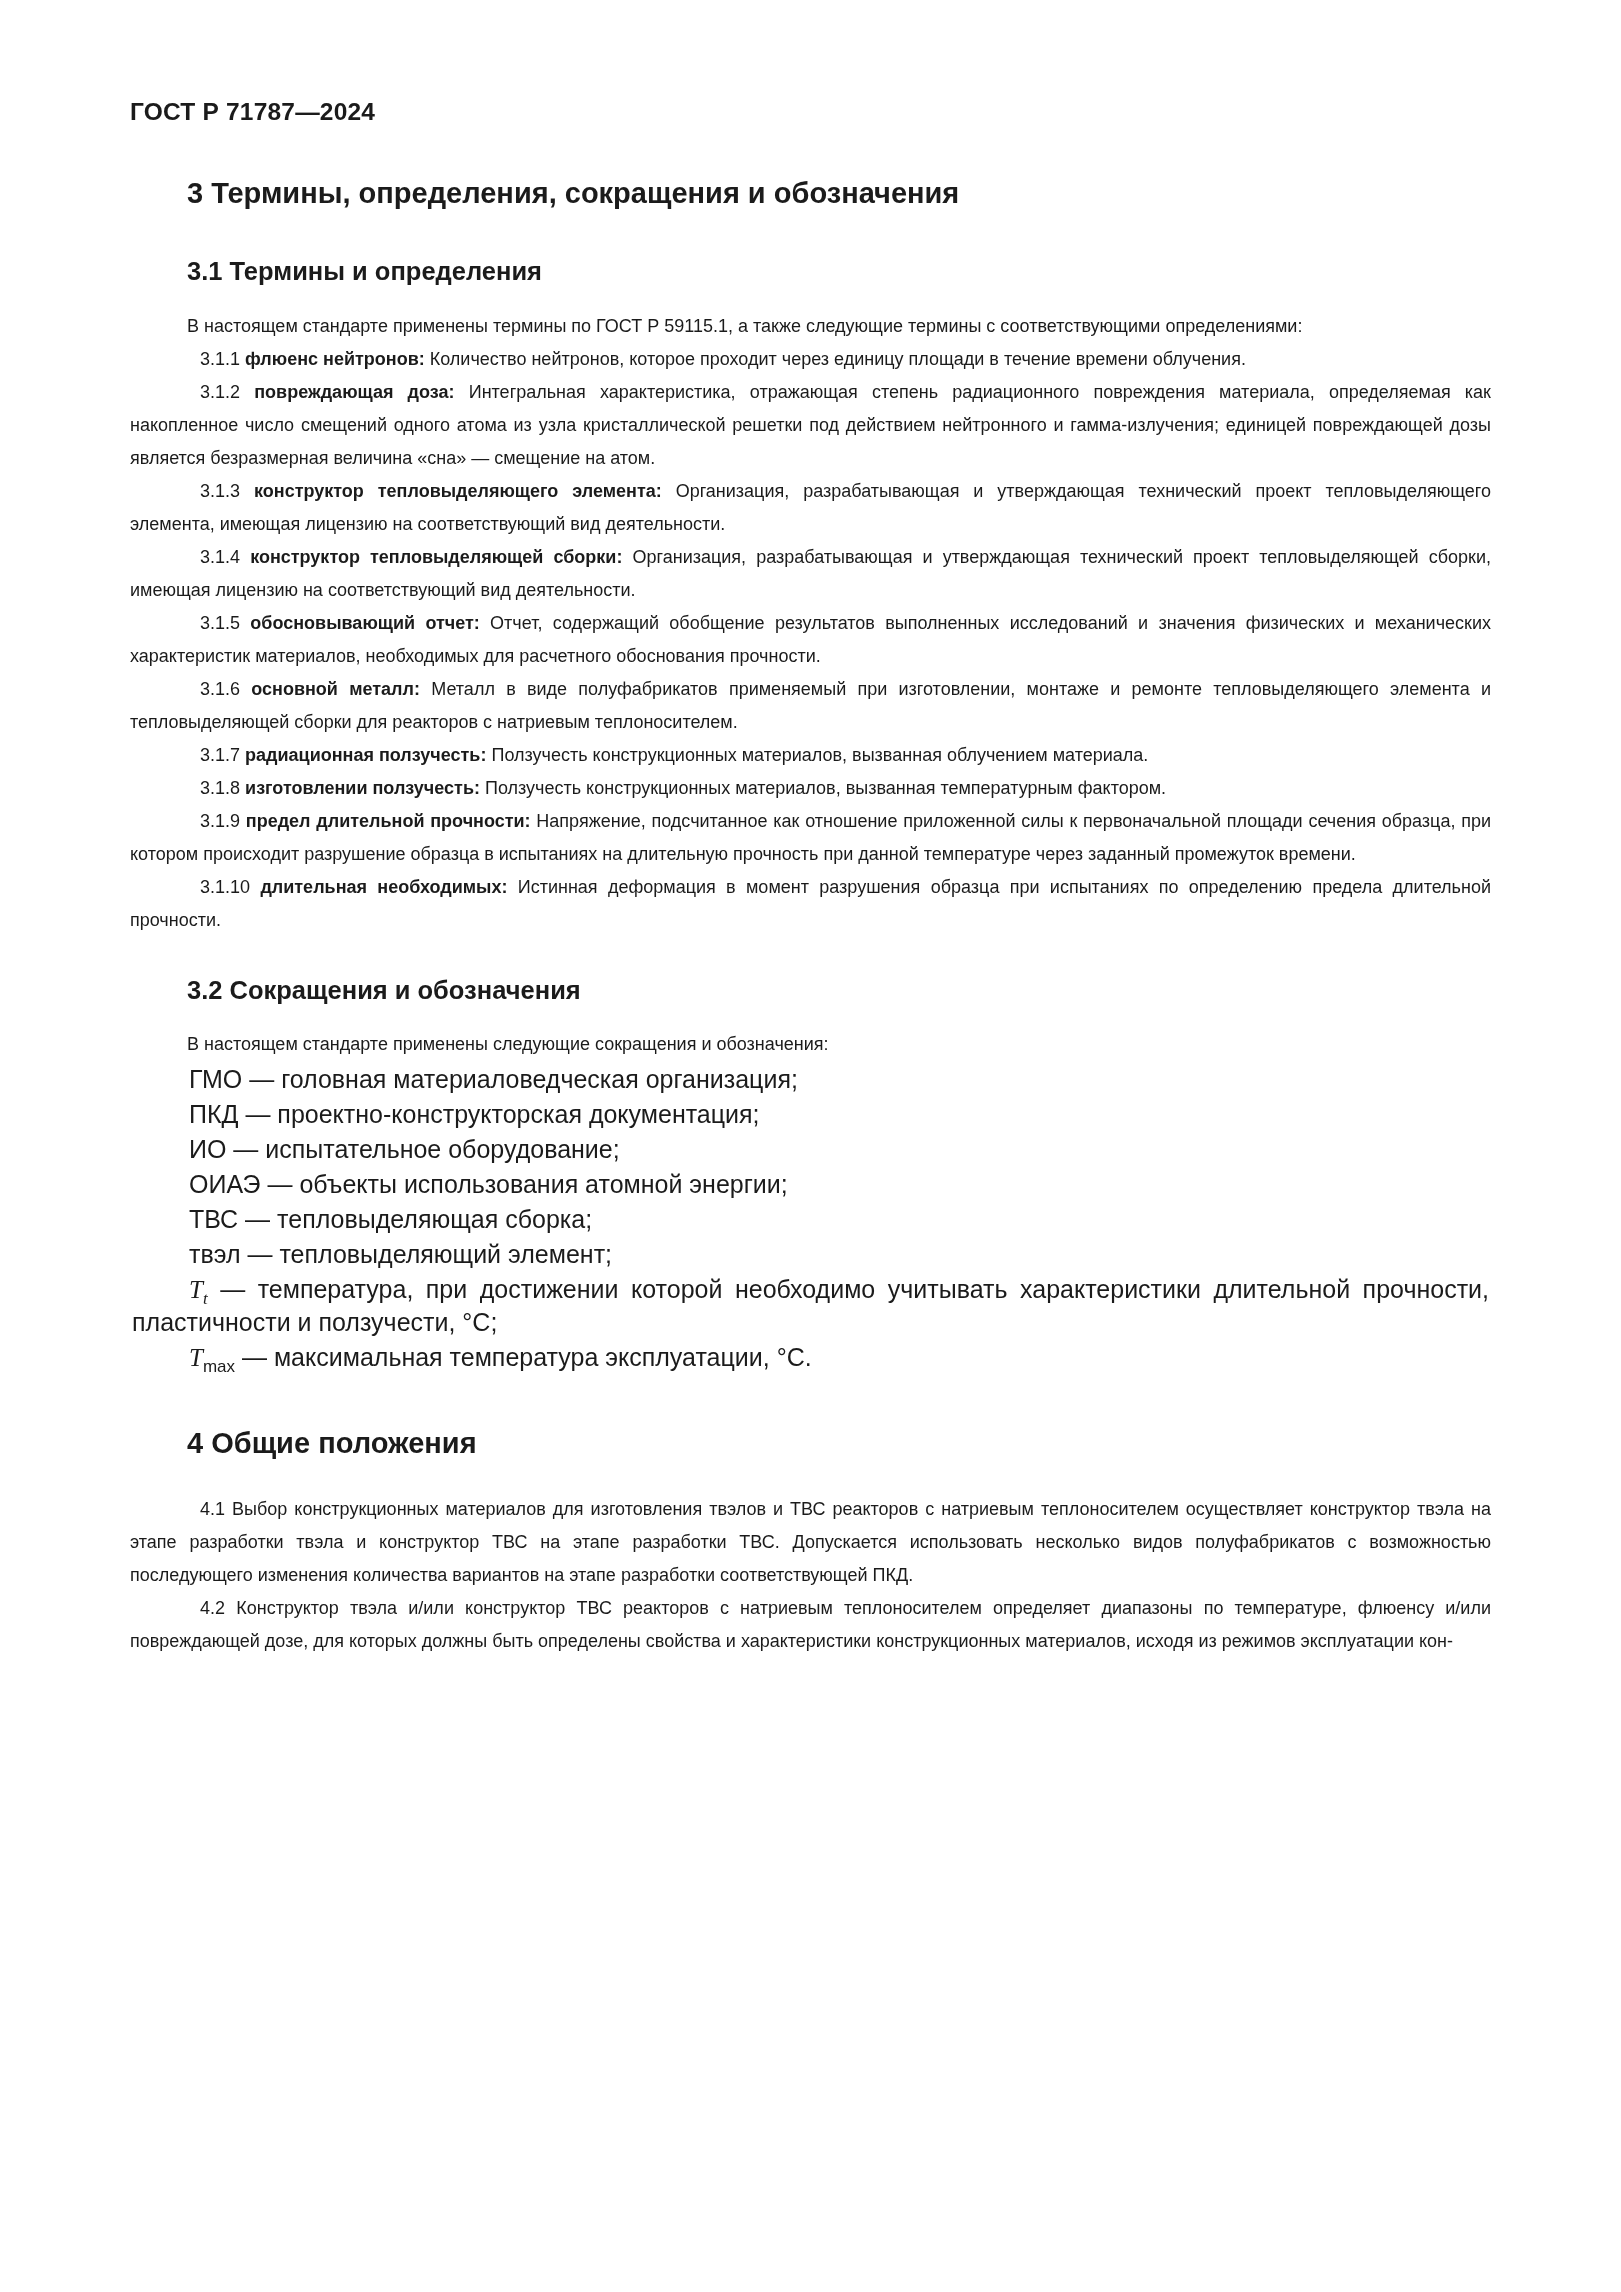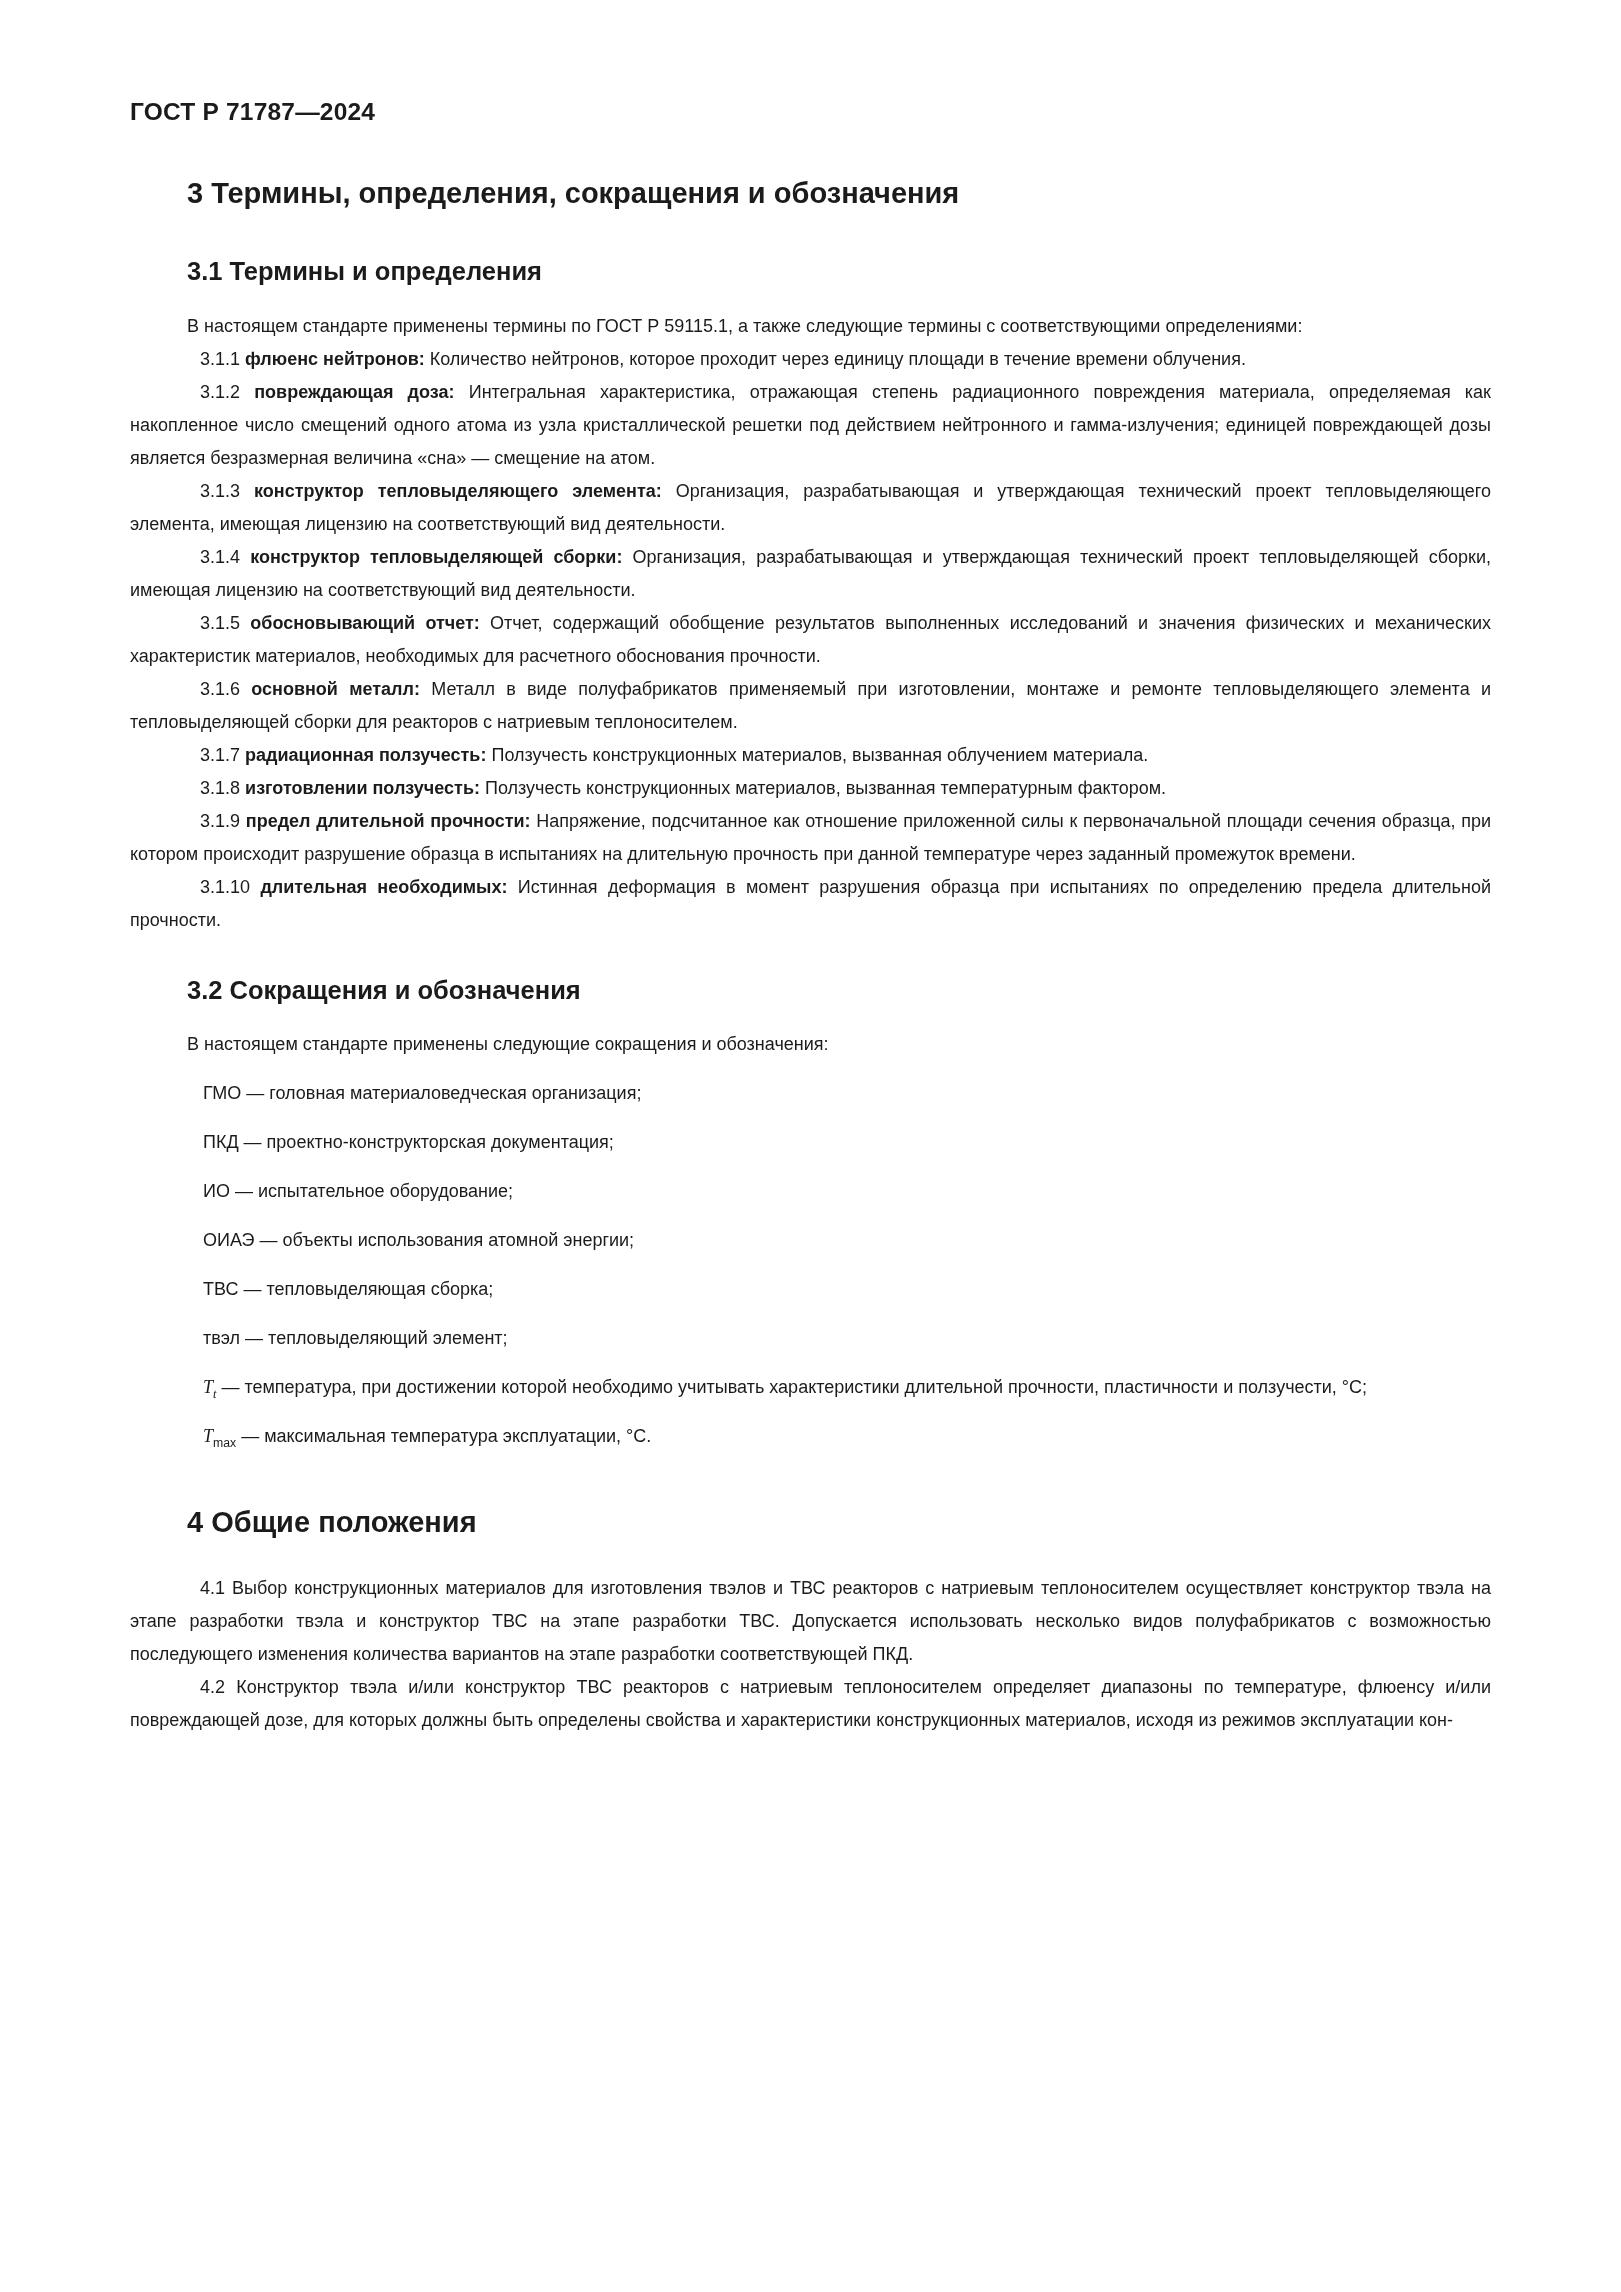--- a/index.html
+++ b/index.html
@@ -35,25 +35,25 @@
   p.body {
     font-size: 18px;
     line-height: 33px;
     text-align: justify;
     text-indent: 57px;
     margin: 0;
   }
   p.body .num { font-weight: normal; margin-left: 13px; }
   p.body b { font-weight: bold; }
   p.abbr {
-    font-size: 18px;
+    font-size: 25px;
     line-height: 33px;
     text-align: justify;
     text-indent: 57px;
-    margin: 16px;
+    margin: 2px;
   }
   .tvar { font-style: italic; font-family: "Liberation Serif", serif; }
   sub { font-size: 0.68em; line-height: 0; }
   .page-number {
     position: absolute;
     left: 130px;
     top: 2142px;
     font-size: 25.5px;
   }
 </style>

